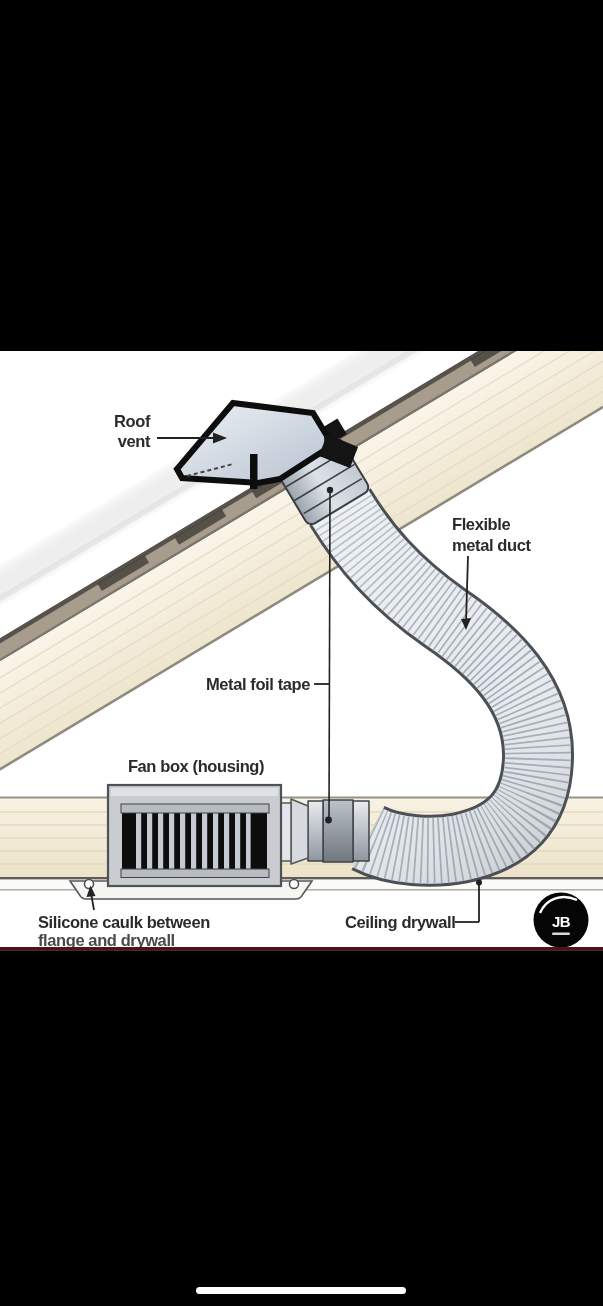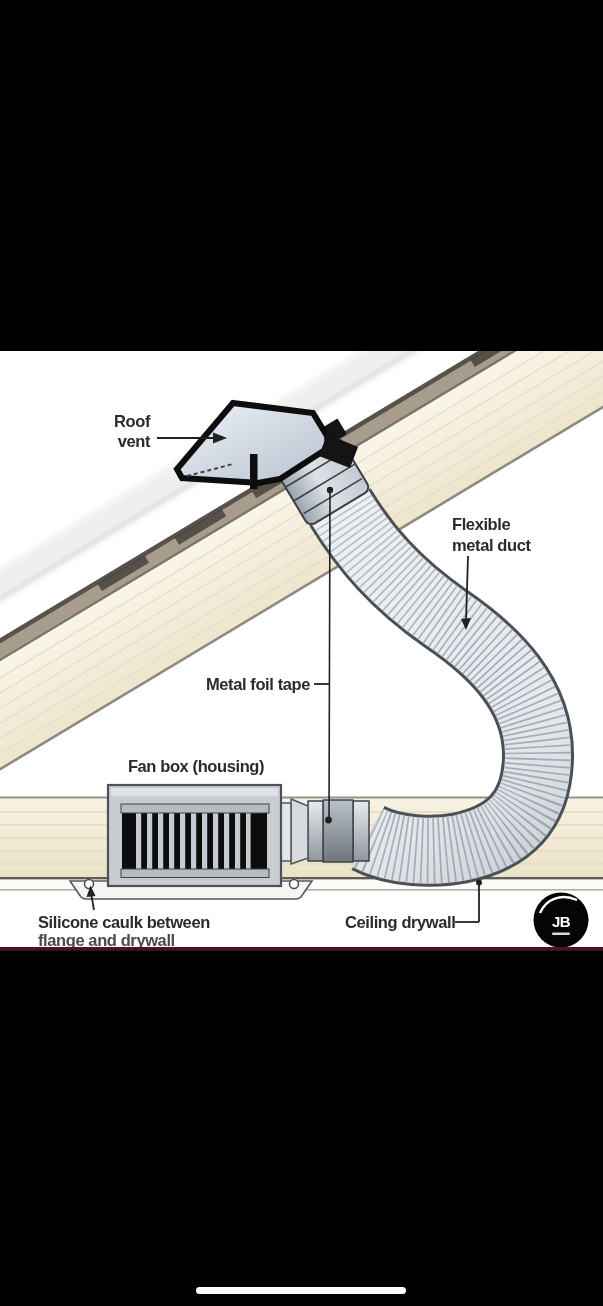--- a/index.html
+++ b/index.html
@@ -1,16 +1,16 @@
 <!DOCTYPE html>
 <html><head>
 <meta charset="utf-8">
 <style>
   html,body{margin:0;padding:0;background:#000;}
-  .stage{position:relative;width:603px;height:1306px;background:#0f766e;overflow:hidden;
+  .stage{position:relative;width:603px;height:1306px;background:#fca5a5;overflow:hidden;
          font-family:"Liberation Sans",sans-serif;}
   svg{display:block;}
   text{font-family:"Liberation Sans","DejaVu Sans",sans-serif;font-weight:bold;}
   .lbl{font-size:16.5px;letter-spacing:-0.4px;fill:#2b2b2b;}
   .lbl2{fill:#4a4a4a;}
   .logo-txt{font-size:15px;letter-spacing:-0.5px;fill:#ffffff;}
 </style>
 </head>
 <body>
 

